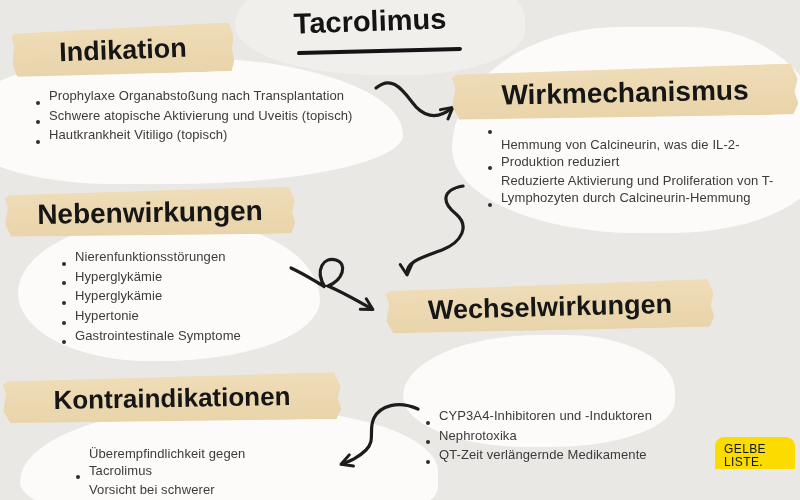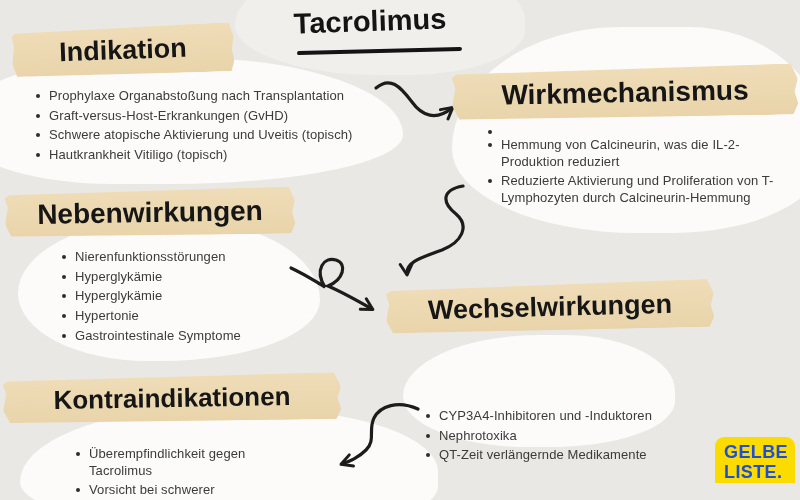--- a/index.html
+++ b/index.html
@@ -39,34 +39,34 @@
     text-align:center;font-size:29px;font-weight:700;color:#141414;
     transform:rotate(-2deg);
   }
   #title-underline{
     position:absolute;left:297px;top:49px;width:165px;height:4px;z-index:3;
     background:#141414;border-radius:3px;transform:rotate(-1.5deg);
   }
   
   .blist{position:absolute;z-index:4;list-style:none;margin:0;padding:0;
     font-size:13px;line-height:1.28;color:#3b3b3b;letter-spacing:0.1px;}
-  .blist li{display:flex;align-items:flex-start;gap:9px;margin-bottom:3px;}
+  .blist li{display:flex;align-items:flex-end;gap:9px;margin-bottom:3px;}
   .dot{flex:0 0 auto;width:4px;height:4px;border-radius:50%;background:#2e2e2e;margin-top:6px;}
   #list-indikation{left:36px;top:88px;width:332px;}
   #list-wirkmechanismus{left:488px;top:124px;width:292px;}
   #list-nebenwirkungen{left:62px;top:249px;width:250px;}
   #list-wechselwirkungen{left:426px;top:364px;width:250px;margin-top:44px;}
   #list-kontraindikationen{left:76px;top:446px;width:186px;}
   
   #logo{
     position:absolute;left:715px;top:437px;width:80px;height:61px;z-index:5;
     border-radius:9px;overflow:hidden;display:flex;flex-direction:column;
   }
   #logo-top{flex:1;background:#fbdb00;padding:6px 0 0 9px;}
-  #logo-top .logo-line{font-size:18px;font-weight:700;color:#1d4ed8;line-height:1.1;letter-spacing:0.4px;}
+  #logo-top .logo-line{font-size:12px;font-weight:400;color:#0f172a;line-height:1.1;letter-spacing:0.4px;}
   #logo-bottom{height:17px;background:#1c1c1a;display:flex;align-items:center;justify-content:center;margin-top:48px;}
   #logo-bottom span{font-size:7.5px;color:#cccccc;letter-spacing:1.4px;}
 </style>
 </head>
 <body>
 
 <div class="canvas">
 
   <div class="blob" id="blob-title"></div>
   <div class="blob" id="blob-indikation"></div>
@@ -90,24 +90,20 @@
   <div id="title">Tacrolimus</div>
   <div id="title-underline"></div>
 
   <div class="tape" id="tape-indikation">
     <span>Indikation</span>
   </div>
   <ul class="blist" id="list-indikation">
     <li>
         <span class="dot"></span>
         <span>Prophylaxe  Organabstoßung nach Transplantation</span>
-      </li>
-    <li>
-        <span class="dot"></span>
-        <span>Graft-versus-Host-Erkrankungen (GvHD)</span>
       </li>
     <li>
         <span class="dot"></span>
         <span>Schwere atopische Aktivierung und Uveitis (topisch)</span>
       </li>
     <li>
         <span class="dot"></span>
         <span>Hautkrankheit Vitiligo (topisch)</span>
       </li>
   </ul>

